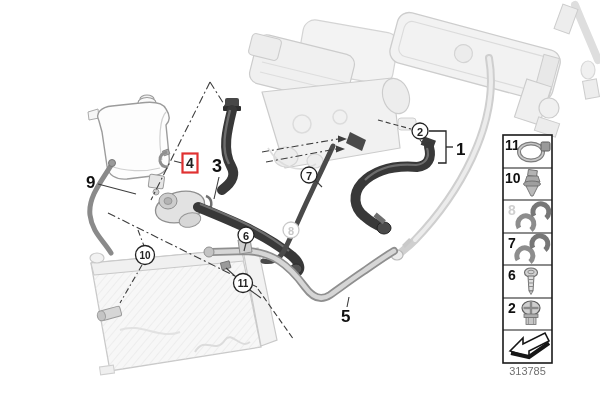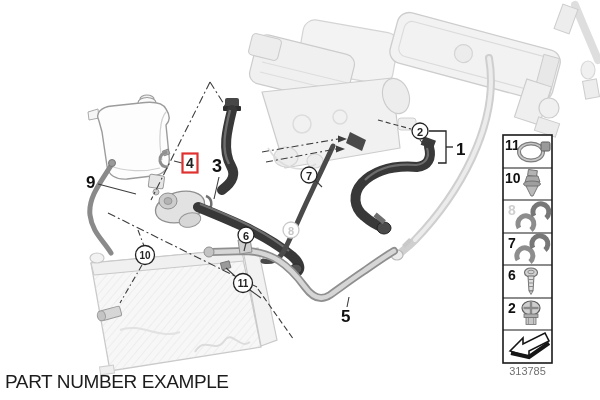--- a/index.html
+++ b/index.html
@@ -291,14 +291,13 @@
       <g>
         <polygon points="510,351 523,338 523,344 545,333 549,341 529,351 529,357" fill="#ffffff" stroke="#161616" stroke-width="1.6"></polygon>
         <path d="M511,353 L529,357 L549,343" fill="none" stroke="#161616" stroke-width="4"></path>
       </g>
     </g>
 
     <text x="527.5" y="375" class="diag-code">313785</text>
   </g>
 </svg>
 
-<div class="caption">PART NUMBER EXAMPLE</div>
 </div>
 
 </body></html>

